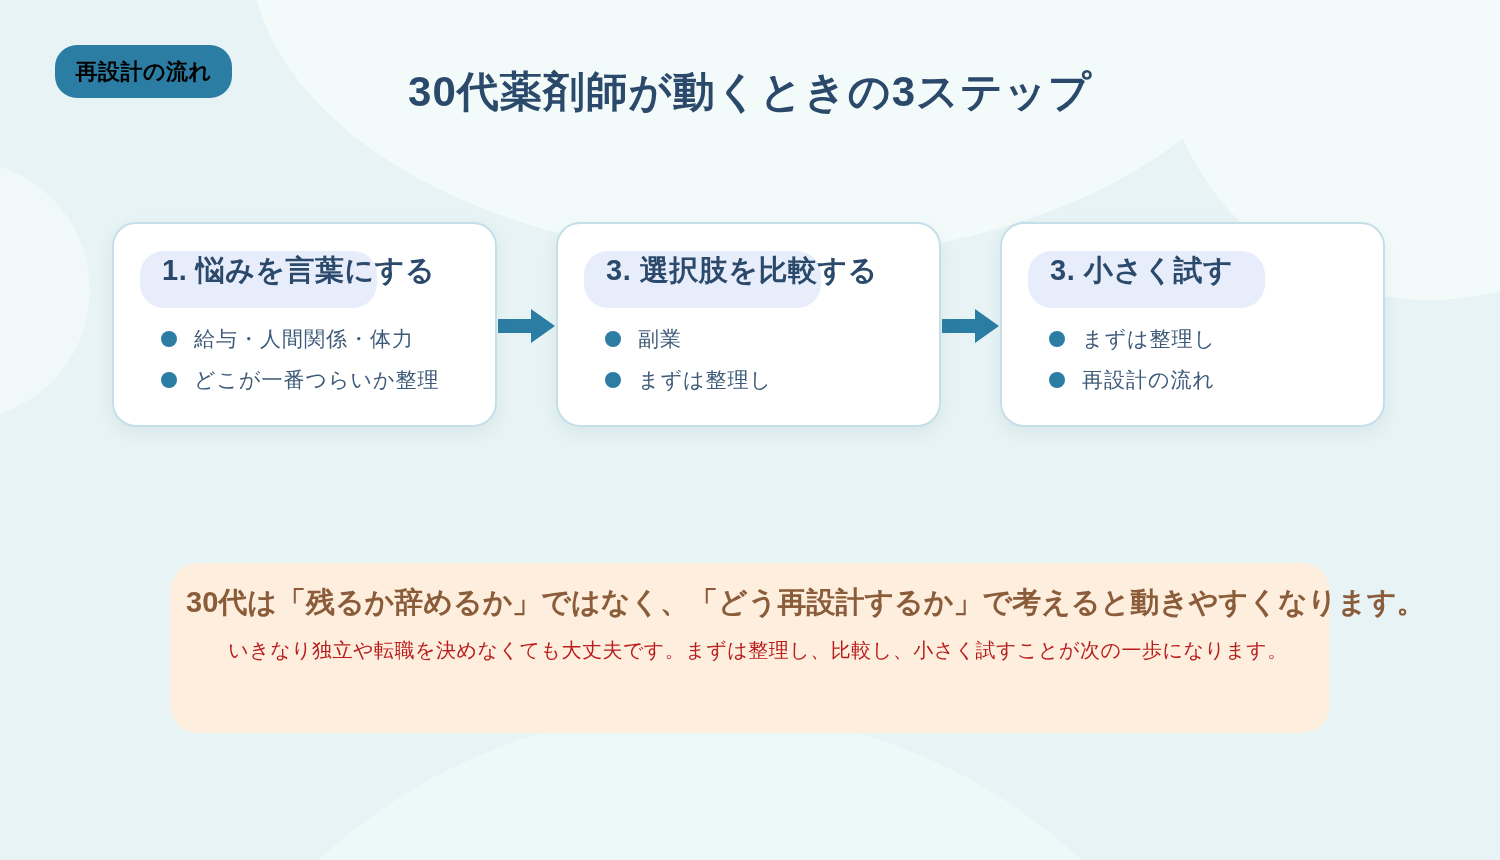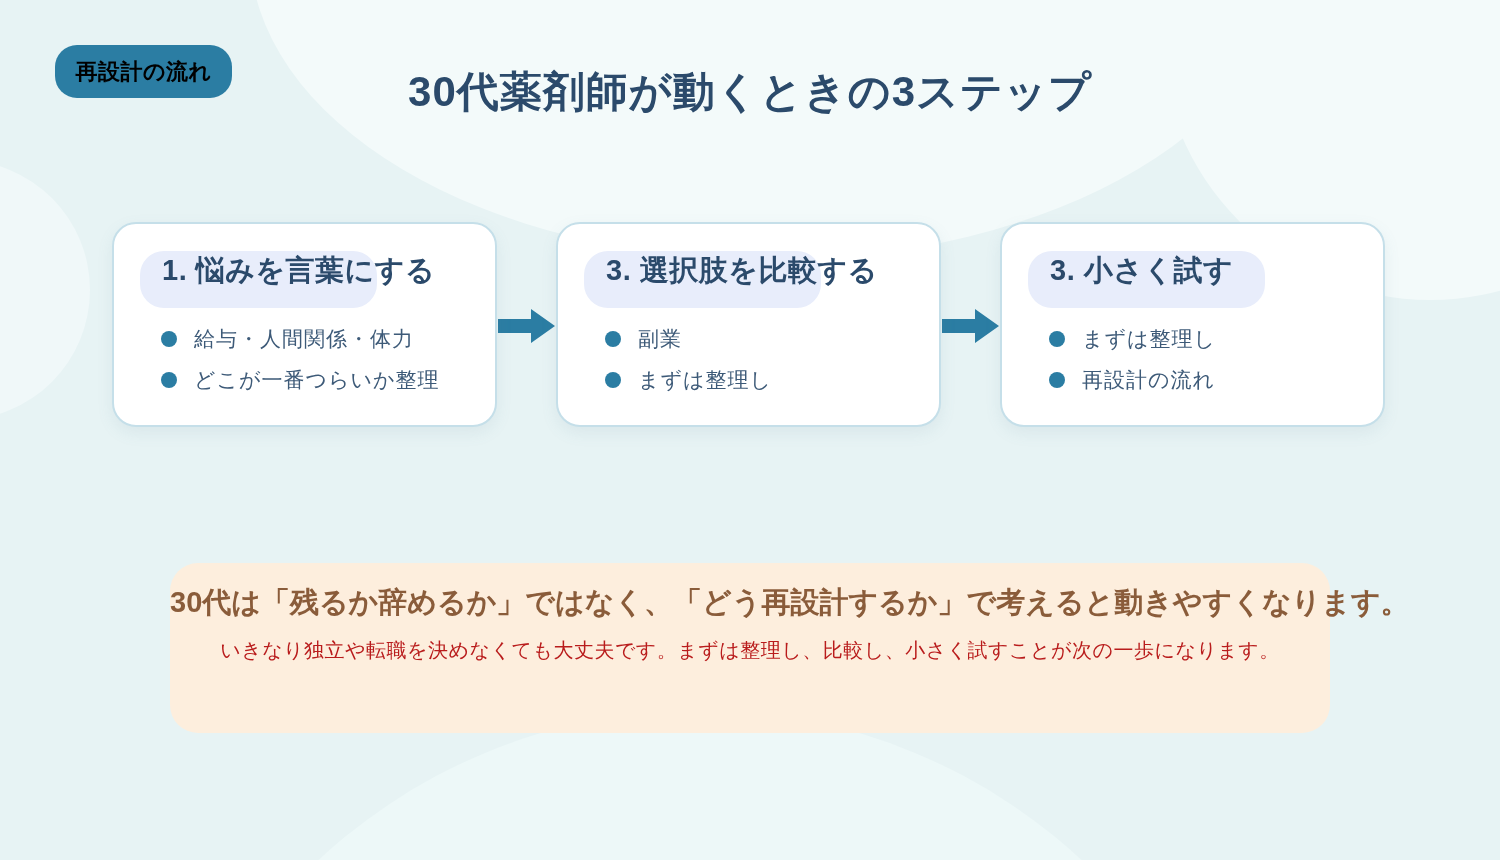--- a/index.html
+++ b/index.html
@@ -117,20 +117,21 @@
   .summary {
     position: absolute; z-index: 2;
     left: 170px; top: 563px;
     width: 1160px; height: 170px;
     box-sizing: border-box;
     background: #fdeedd;
     border-radius: 28px;
     padding-top: 20px;
     text-align: center;
     overflow: visible;
+    padding-left: 16px;
   }
   .summary-heading {
     font-size: 29px; font-weight: 700;
     color: #8a5c3a;
     line-height: 38px;
     white-space: nowrap;
   }
   .summary-subtext {
     margin-top: 14px;
     font-size: 20px; font-weight: 400;

